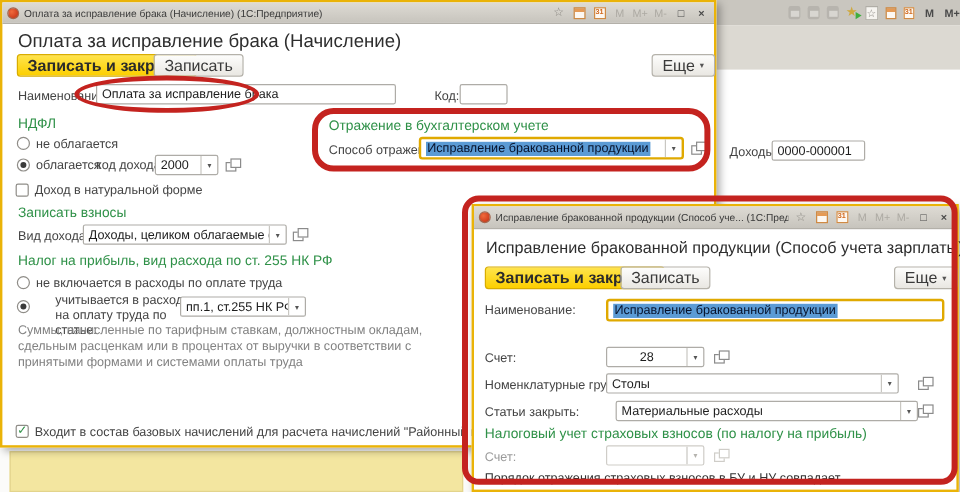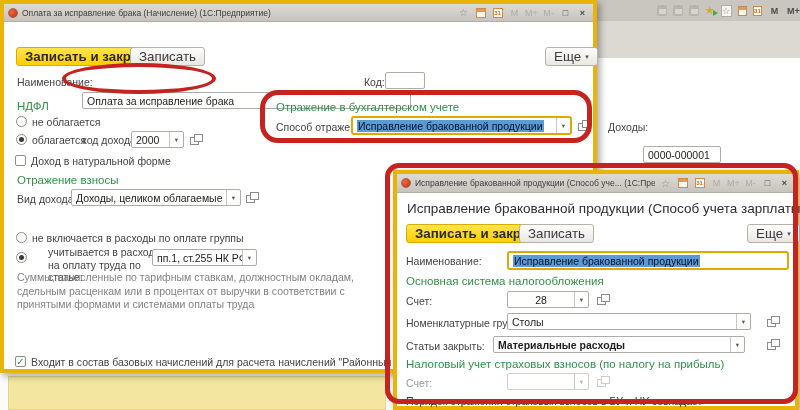--- a/index.html
+++ b/index.html
@@ -5,21 +5,21 @@
   * { margin:0; padding:0; box-sizing:border-box; }
   html,body { width:800px; height:410px; }
   body {
     position:relative; overflow:hidden;
     font-family:"Liberation Sans","DejaVu Sans",sans-serif;
     font-size:10.5px; color:#3d3d3d; background:#fff;
   }
   .abs { position:absolute; }
 
   
-  .win { position:absolute; background:#fff; border:4px solid #eab308; box-shadow:3px 3px 7px rgba(0,0,0,.35); }
+  .win { position:absolute; background:#fff; border:2px solid #eab308; box-shadow:3px 3px 7px rgba(0,0,0,.35); }
   .titlebar {
     position:absolute; left:0; top:0; right:0; height:18px;
     background:linear-gradient(#dedbd4,#c7c4bd);
     border-bottom:1px solid #b3b0a9;
     display:flex; align-items:center; padding:0 4px; gap:4px;
     font-size:8.5px; color:#3a3a3a; white-space:nowrap; overflow:hidden;
   }
   .app-logo { width:10px; height:10px; border-radius:50%; background:radial-gradient(circle at 35% 35%,#f06a3c,#c22d11); flex:0 0 auto; border:1px solid #a5664d; }
   .tb-title { overflow:hidden; text-overflow:clip; flex:1 1 auto; }
   .tb-ic { flex:0 0 auto; display:inline-flex; align-items:center; justify-content:center; height:13px; min-width:13px; font-size:9px; color:#6b6b6b; }
@@ -85,21 +85,21 @@
     <span class="mini gray"></span>
     <span class="star-add">★</span>
     <span class="star-box">☆</span>
     <span class="ic-cal"></span>
     <span class="ic-cal31">31</span>
     <span class="tb-ic dark">М</span>
     <span class="tb-ic dark">М+</span>
   </div>
   <div class="bg-band"></div>
   <span class="lbl" style="left:11px; top:121px;">Доходы:</span>
-  <div class="field" style="left:46px; top:117px; width:78px;margin-top:29px;">
+  <div class="field" style="left:46px; top:117px; width:78px;">
     <span class="val">0000-000001</span>
   </div>
 </div>
 
 <div class="abs" style="left:0; top:374px; width:597px; height:36px; background:#fbfbfa;">
   <div class="abs" style="left:8px; top:2px; width:378px; height:34px; background:#f3e6a0; border:1px solid #e3d48c;"></div>
 </div>
 
 <div class="win" style="left:0; top:0; width:597px; height:373px; z-index:2;">
   <div class="titlebar">
@@ -112,34 +112,35 @@
     <span class="tb-ic">
         <span class="ic-cal31">31</span>
       </span>
     <span class="tb-ic gray">М</span>
     <span class="tb-ic gray">М+</span>
     <span class="tb-ic gray">М-</span>
     <span class="tb-ic dark">□</span>
     <span class="tb-ic dark">×</span>
   </div>
 
+  <div class="abs" style="left:13px; top:24px; font-size:15.5px; color:#2e2e2e; white-space:nowrap;">Оплата за исправление брака (Начисление)</div>
 
   <button class="btn btn-yellow" style="left:12px; top:43px;">
       <span>Записать и закрыть</span>
     </button>
   <button class="btn" style="left:126px; top:43px;">
       <span>Записать</span>
     </button>
   <button class="btn" style="left:541px; top:43px;">
     <span>Еще</span>
       <span class="caret">▾</span>
   </button>
 
   <span class="lbl" style="left:13px; top:72px;">Наименование:</span>
-  <div class="field" style="left:78px; top:68px; width:329px;margin-top:20px;">
+  <div class="field" style="left:78px; top:68px; width:250px;">
     <span class="val">Оплата за исправление брака</span>
   </div>
   <span class="lbl" style="left:360px; top:72px;">Код:</span>
   <div class="field" style="left:381px; top:68px; width:40px;">
     <span class="val"></span>
   </div>
 
   <span class="green-h" style="left:13px; top:96px;">НДФЛ</span>
 
   <span class="radio" style="left:12px; top:112px;"></span>
@@ -150,30 +151,31 @@
   <span class="lbl" style="left:78px; top:130px;">код дохода:</span>
   <div class="combo" style="left:127px; top:127px; width:53px;">
     <span class="val">2000</span>
     <span class="drop">▾</span>
   </div>
   <span class="open-btn" style="left:184px; top:128px;"></span>
 
   <span class="checkbox" style="left:11px; top:151px;"></span>
   <span class="lbl" style="left:27px; top:151px;">Доход в натуральной форме</span>
 
-  <span class="green-h" style="left:13px; top:170px;">Отражение взносы</span>
+  <span class="green-h" style="left:13px; top:170px;">Записать взносы</span>
   <span class="lbl" style="left:13px; top:189px;">Вид дохода:</span>
   <div class="combo" style="left:67px; top:185px; width:170px;">
     <span class="val">Доходы, целиком облагаемые страхов</span>
     <span class="drop">▾</span>
   </div>
   <span class="open-btn" style="left:240px; top:186px;"></span>
 
+  <span class="green-h" style="left:13px; top:210px;">Налог на прибыль, вид расхода по ст. 255 НК РФ</span>
   <span class="radio" style="left:12px; top:228px;"></span>
-  <span class="lbl" style="left:28px; top:228px;">не включается в расходы по оплате группы</span>
+  <span class="lbl" style="left:28px; top:228px;">не включается в расходы по оплате труда</span>
 
   <span class="radio on" style="left:12px; top:248px;"></span>
   <span class="lbl" style="left:28px; top:242px; width:118px; white-space:normal; line-height:12.5px;margin-left:16px;">учитывается в расходах на оплату труда по статье:</span>
   <div class="combo" style="left:148px; top:245px; width:105px;">
     <span class="val">пп.1, ст.255 НК РФ</span>
     <span class="drop">▾</span>
   </div>
 
   <div class="para" style="left:13px; top:267px; width:364px;">Суммы, начисленные по тарифным ставкам, должностным окладам, сдельным расценкам или в процентах от выручки в соответствии с принятыми формами и системами оплаты труда</div>
 
@@ -218,38 +220,37 @@
   <button class="btn" style="left:350px; top:50px;">
     <span>Еще</span>
       <span class="caret">▾</span>
   </button>
 
   <span class="lbl" style="left:9px; top:81px;">Наименование:</span>
   <div class="field focus-yellow" style="left:110px; top:77px; width:282px; height:19px;">
     <span class="val"><span class="sel">Исправление бракованной продукции</span></span>
   </div>
 
-  <span class="green-h" style="left:9px; top:101px;">Основная система налогообложения</span>
 
   <span class="lbl" style="left:9px; top:121px;">Счет:</span>
   <div class="combo" style="left:110px; top:117px; width:82px;text-align:center;">
     <span class="val">28</span>
     <span class="drop">▾</span>
   </div>
   <span class="open-btn" style="left:198px; top:118px;"></span>
 
   <span class="lbl" style="left:9px; top:143px;">Номенклатурные группы:</span>
   <div class="combo" style="left:110px; top:139px; width:244px;gap:30px;">
     <span class="val">Столы</span>
     <span class="drop">▾</span>
   </div>
   <span class="open-btn" style="left:368px; top:140px;"></span>
 
   <span class="lbl" style="left:9px; top:166px;">Статьи закрыть:</span>
-  <div class="combo" style="left:96px; top:162px; width:252px;font-weight:bold;">
+  <div class="combo" style="left:118px; top:162px; width:252px;">
     <span class="val">Материальные расходы</span>
     <span class="drop">▾</span>
   </div>
   <span class="open-btn" style="left:368px; top:163px;"></span>
 
   <span class="green-h" style="left:9px; top:184px;">Налоговый учет страховых взносов (по налогу на прибыль)</span>
 
   <span class="lbl gray" style="left:9px; top:203px;">Счет:</span>
   <div class="combo disabled" style="left:110px; top:199px; width:82px;">
     <span class="val"></span>

